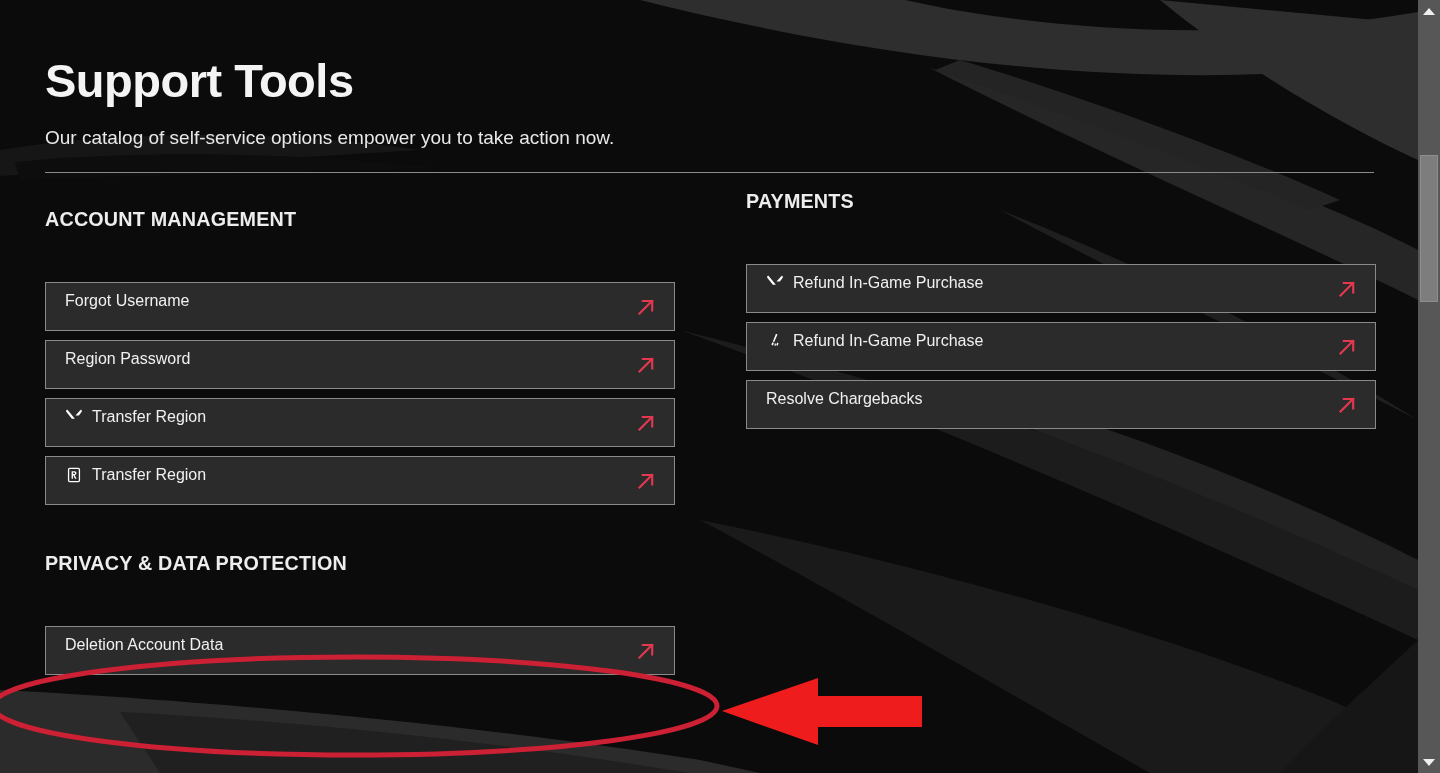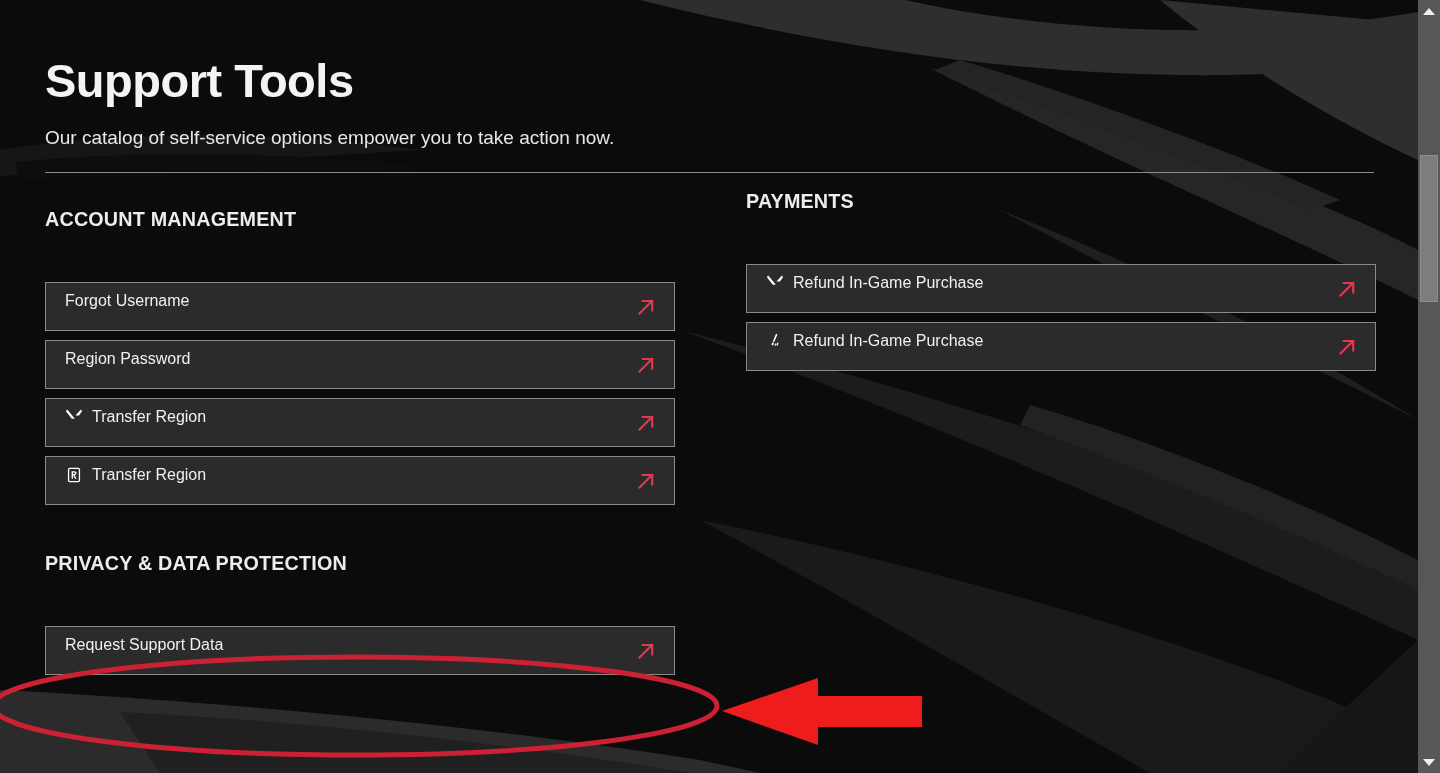--- a/index.html
+++ b/index.html
@@ -290,21 +290,21 @@
 
         </div>
       </div>
 
       <div class="section" id="privacy-section">
         <h2 class="section-title">PRIVACY &amp; DATA PROTECTION</h2>
 
         <div class="tool-list">
 
           <div class="tool-btn">
-            <span class="tool-label">Request Support Data</span>
+            <span class="tool-label">Deletion Account Data</span>
             <svg class="arrow-icon" viewBox="0 0 20 20">
               <g stroke="#e5384f" stroke-width="2.1" fill="none" stroke-linecap="square">
                 <line x1="3.5" y1="16.5" x2="16" y2="4"></line>
                 <polyline points="6.8,4 16.2,4 16.2,13.4" stroke-linejoin="miter"></polyline>
               </g>
             </svg>
           </div>
 
 
         </div>
@@ -348,20 +348,29 @@
             </span>
             <span class="tool-label">Refund In-Game Purchase</span>
             <svg class="arrow-icon" viewBox="0 0 20 20">
               <g stroke="#e5384f" stroke-width="2.1" fill="none" stroke-linecap="square">
                 <line x1="3.5" y1="16.5" x2="16" y2="4"></line>
                 <polyline points="6.8,4 16.2,4 16.2,13.4" stroke-linejoin="miter"></polyline>
               </g>
             </svg>
           </div>
 
+          <div class="tool-btn">
+            <span class="tool-label">Resolve Chargebacks</span>
+            <svg class="arrow-icon" viewBox="0 0 20 20">
+              <g stroke="#e5384f" stroke-width="2.1" fill="none" stroke-linecap="square">
+                <line x1="3.5" y1="16.5" x2="16" y2="4"></line>
+                <polyline points="6.8,4 16.2,4 16.2,13.4" stroke-linejoin="miter"></polyline>
+              </g>
+            </svg>
+          </div>
 
         </div>
       </div>
 
     </div>
 
   </div>
 </div>
 
 <svg id="annotation-layer" viewBox="0 0 1440 773" aria-hidden="true">

